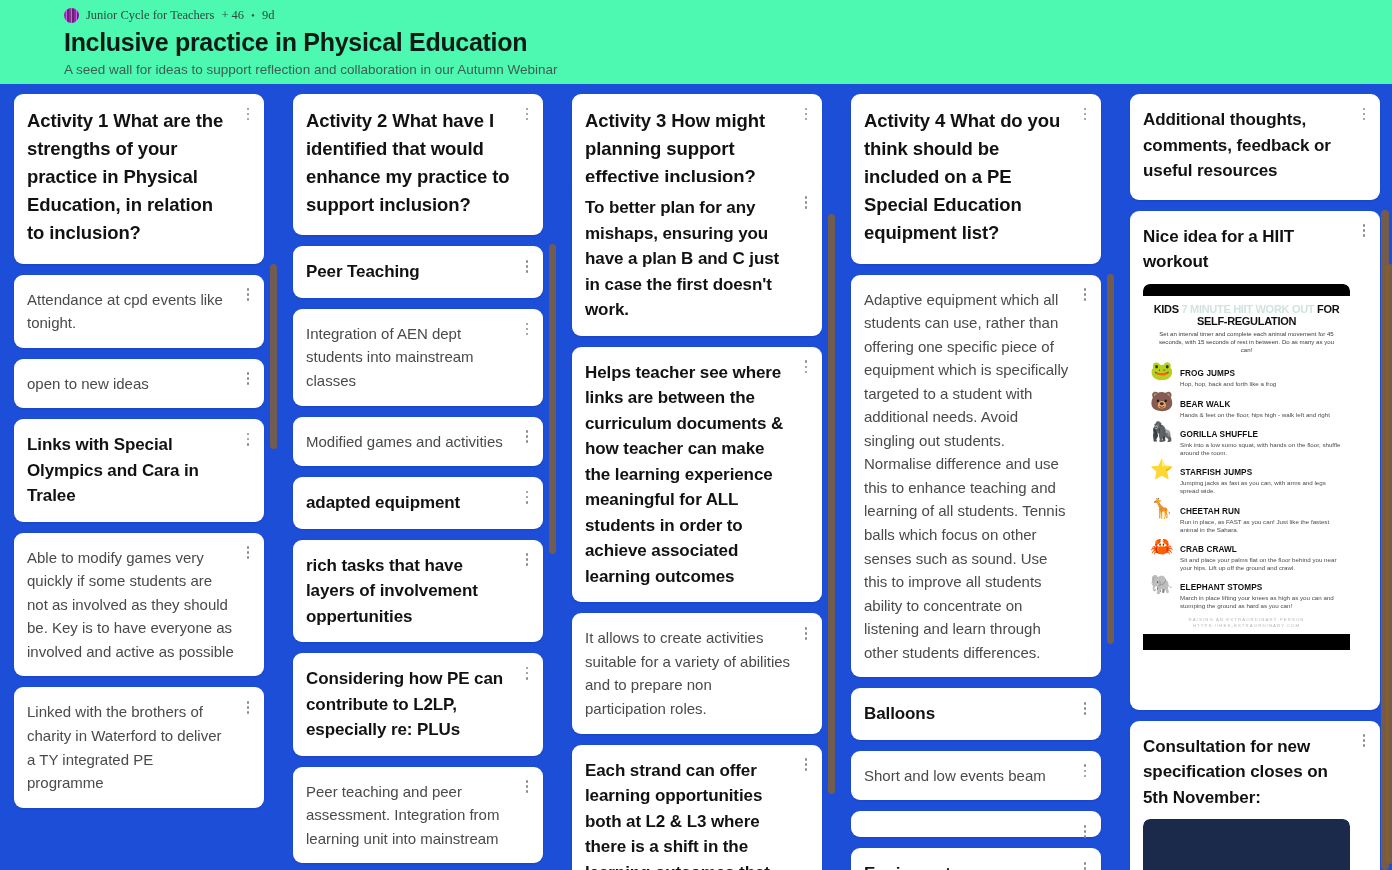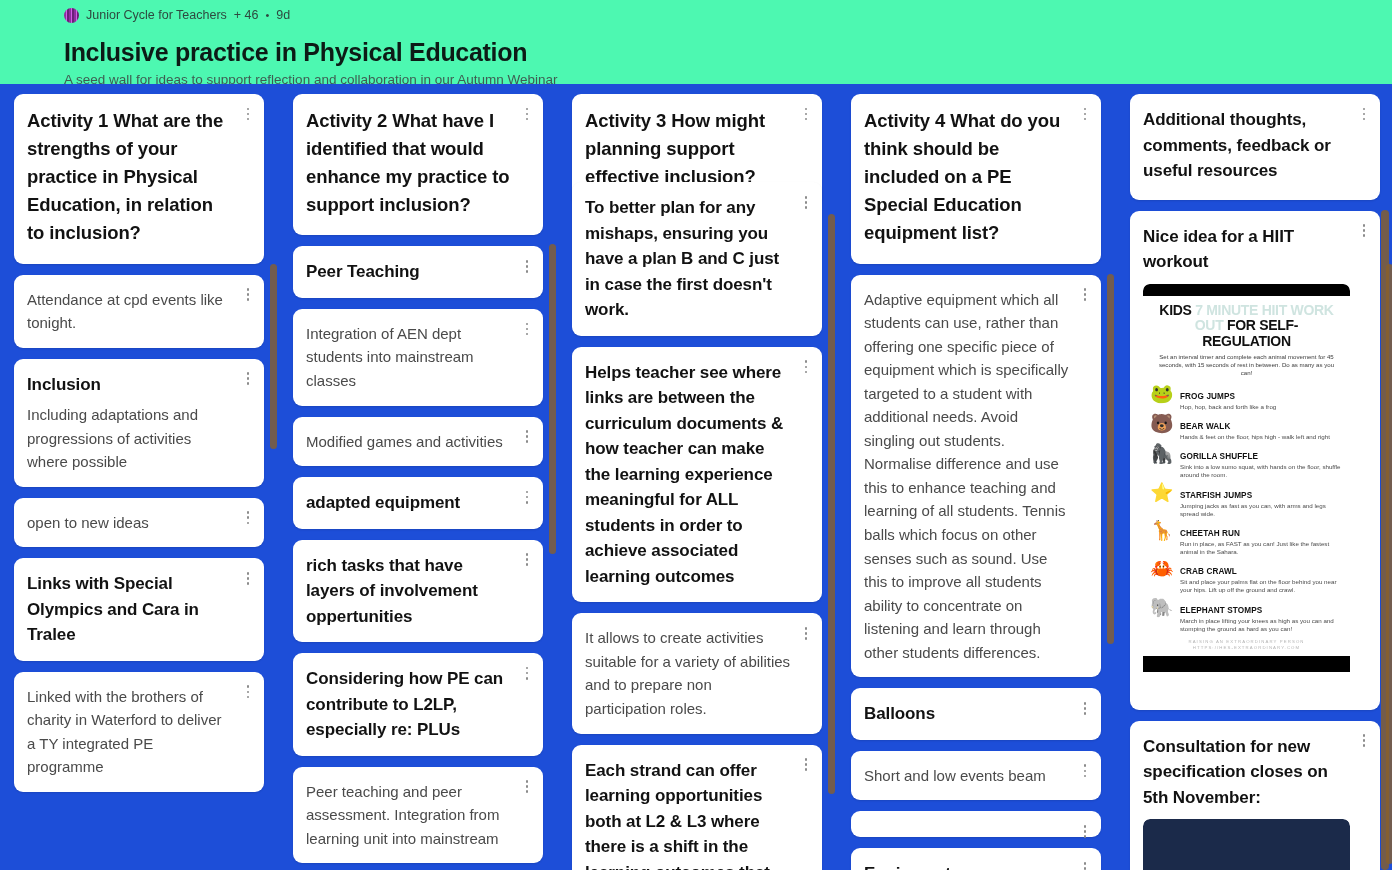--- a/index.html
+++ b/index.html
@@ -13,36 +13,36 @@
   
   .header {
     position: relative;
     height: 84px;
     background: #4DF8B1;
     padding: 5px 0 0 64px;
     overflow: hidden;
   }
   .hdr-meta {
     display: flex; align-items: center; gap: 7px;
-    height: 20px; font-size: 12.5px; color: #2e4a40;
+    height: 20px; font-size: 12.5px; color: #2e4a40; font-family: Liberation Serif, serif;
   }
   .logo {
     width: 15px; height: 15px; border-radius: 50%;
     background:
       repeating-linear-gradient(90deg,
         #8E2E9E 0px, #8E2E9E 2px,
         #D45CE8 2px, #D45CE8 3.5px,
         #6B1F7A 3.5px, #6B1F7A 5px);
     flex: 0 0 auto;
     display: inline-block;
   }
   .hdr-meta .sep { color: #2e4a40; font-size: 11px; }
   .hdr-title {
     font-size: 25px; font-weight: bold; color: #0d1b16;
-    letter-spacing: -0.3px; margin-top: 13px;
+    letter-spacing: -0.3px; margin-top: 3px;
   }
   .hdr-sub {
     font-size: 13.5px; color: #3f5d52; margin-top: 5px;
   }
 
   
   .board {
     position: relative;
     height: 786px;
     background: #1d4ed8;
@@ -126,21 +126,21 @@
     width: 100%;
     height: 413px;
     position: relative;
     border-radius: 6px;
     overflow: hidden;
   }
   .hiit-bar { background: #000; height: 12px; width: 100%; }
   .hiit-bar.bot { height: 16px; }
   .hiit-head { padding: 7px 8px 5px 8px; text-align: center; }
   .hiit-h1 {
-    font-size: 14px; font-weight: bold; letter-spacing: -0.3px;
+    font-size: 11px; font-weight: bold; letter-spacing: -0.3px;
     line-height: 1.12; color: #111;
   }
   .hiit-h1 .faint { color: #cfe4e0; }
   .hiit-h1 .kids { color: #111; }
   .hiit-sub {
     font-size: 6.1px; color: #3b3b3b; line-height: 1.33; margin-top: 3px;
     padding: 0 4px;
   }
   .hiit-list { padding: 2px 6px 0 6px; }
   .hiit-row { display: flex; gap: 5px; margin-bottom: 3px; align-items: flex-start; }
@@ -222,38 +222,37 @@
             <i></i>
           </span>
           <div class="card-body" style="white-space:pre-line">Attendance at cpd events like tonight.</div>
         </div>
         <div class="card">
           <span class="dots">
             <i></i>
             <i></i>
             <i></i>
           </span>
-          <div class="card-title sm">Inclusion</div>
-          <div class="card-body" style="white-space:pre-line">Including adaptations and progressions of activities where possible</div>
-        </div>
-        <div class="card">
-          <span class="dots">
-            <i></i>
-            <i></i>
-            <i></i>
-          </span>
           <div class="card-body" style="white-space:pre-line">open to new ideas</div>
         </div>
         <div class="card">
           <span class="dots">
             <i></i>
             <i></i>
             <i></i>
           </span>
           <div class="card-title sm">Links with Special Olympics and Cara in Tralee</div>
+        </div>
+        <div class="card">
+          <span class="dots">
+            <i></i>
+            <i></i>
+            <i></i>
+          </span>
+          <div class="card-body" style="white-space:pre-line">Able to modify games very quickly if some students are not as involved as they should be. Key is to have everyone as involved and active as possible</div>
         </div>
         <div class="card">
           <span class="dots">
             <i></i>
             <i></i>
             <i></i>
           </span>
           <div class="card-body" style="white-space:pre-line">Linked with the brothers of charity in Waterford to deliver a TY integrated PE programme</div>
         </div>
       </div>

